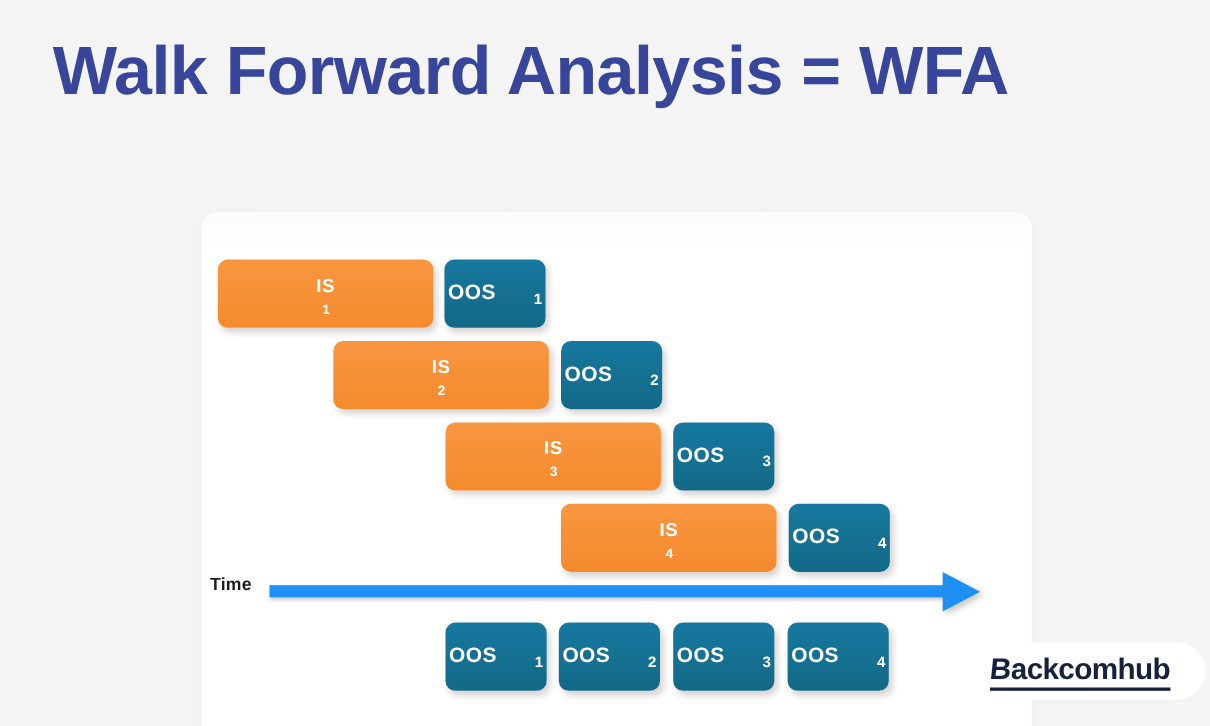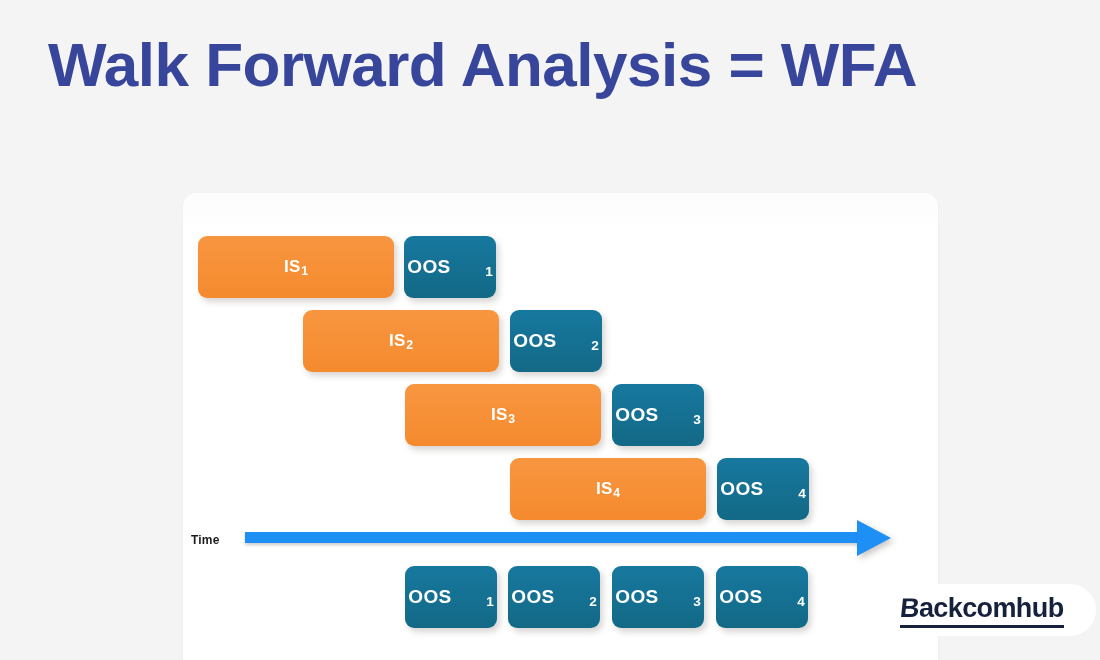--- a/index.html
+++ b/index.html
@@ -57,40 +57,41 @@
     display: flex;
     align-items: center;
     justify-content: center;
     box-shadow: 3px 4px 6px rgba(60,50,40,0.20);
     letter-spacing: 0.4px;
     user-select: none;
   }
   .block.is {
     background: linear-gradient(180deg, #f89640 0%, #f58a2e 100%);
     font-size: 17px;
+    flex-direction: column;
   }
   .block.oos {
     background: linear-gradient(180deg, #17789f 0%, #136986 100%);
     font-size: 19px;
     gap: 34px;
   }
   .block sub {
     font-size: 0.72em;
     vertical-align: baseline;
     position: relative;
     top: 4px;
     left: 0.5px;
   }
 
   
   .time-label {
     position: absolute;
     left: 8px;
-    top: 340px;
-    font-size: 12px;
+    top: 330px;
+    font-size: 16px;
     font-weight: bold;
     color: #1c1c1c;
     letter-spacing: 0.2px;
   }
   .time-axis {
     position: absolute;
     left: 62px;
     top: 334px;
     width: 652px;
     height: 22px;

